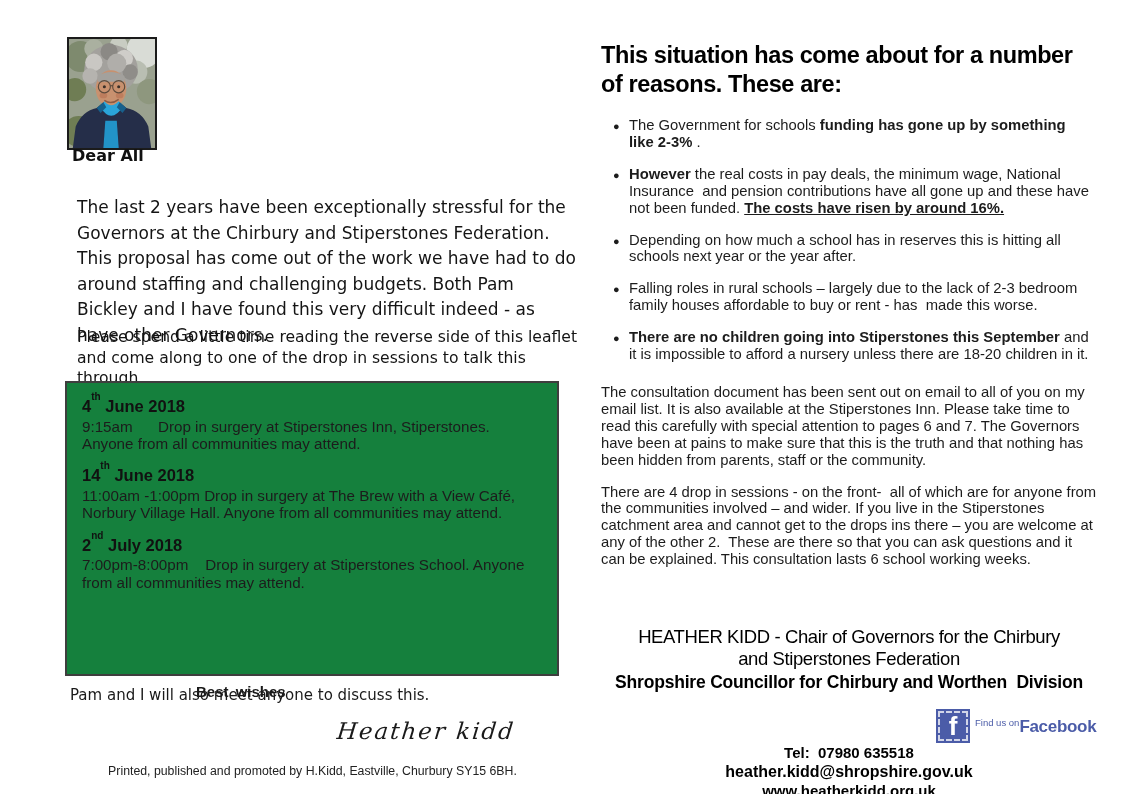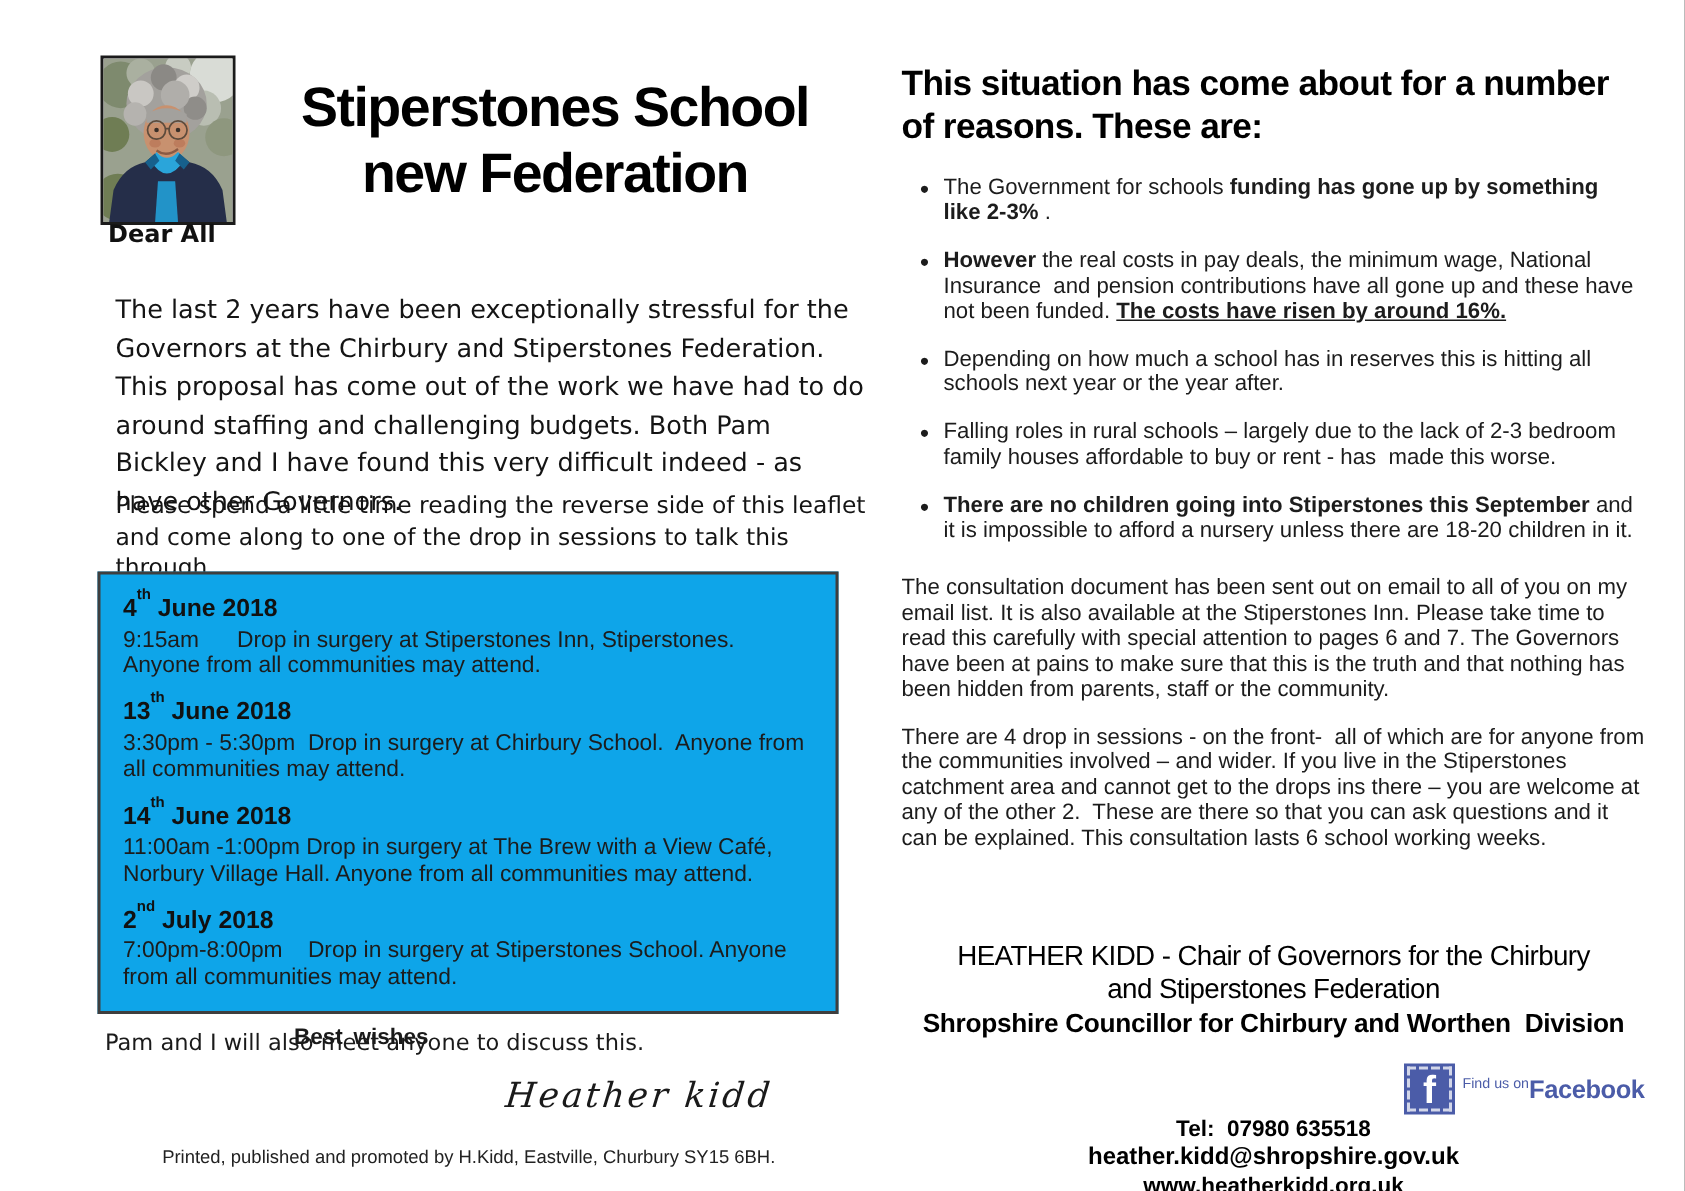--- a/index.html
+++ b/index.html
@@ -96,33 +96,28 @@
       <path d="M4,112 L7,90 Q14,74 29,71 L36,65 Q44,73 53,65 L60,71 Q76,74 83,90 L86,112 Z" fill="#252e49"></path>
       <path d="M33,70 Q44,88 57,69 L52,64 Q44,72 37,64 Z" fill="#2aa5da"></path>
       <path d="M38,84 L50,84 L52,112 L36,112 Z" fill="#2293c8"></path>
       <path d="M29,71 L36,65 L39,70 L33,76 Z" fill="#17608c"></path>
       <path d="M60,71 L53,65 L50,70 L56,76 Z" fill="#17608c"></path>
     </svg>
   </div>
 
   <div class="abs greeting">Dear All</div>
 
-  <h1 class="abs title"><span>Stiperstones School</span><br><span>new Federation</span></h1>
 
   <p class="abs para1 prewrap">The last 2 years have been exceptionally stressful for the Governors at the Chirbury and Stiperstones Federation. This proposal has come out of the work we have had to do around staffing and challenging budgets. Both Pam Bickley and I have found this very difficult indeed - as have other Governors.</p>
   <p class="abs para2 prewrap">Please spend a little time reading the reverse side of this leaflet and come along to one of the drop in sessions to talk this through.</p>
 
-  <div class="abs sessions-box" id="sessions-box" style="background: #0ea5e9; border-color: rgb(62, 62, 62);">
+  <div class="abs sessions-box" id="sessions-box" style="background: #15803d; border-color: rgb(62, 62, 62);">
       <div class="session">
         <h3>4<sup>th</sup> June 2018</h3>
         <p class="prewrap">9:15am      Drop in surgery at Stiperstones Inn, Stiperstones.  Anyone from all communities may attend.</p>
-      </div>
-      <div class="session">
-        <h3>13<sup>th</sup> June 2018</h3>
-        <p class="prewrap">3:30pm - 5:30pm  Drop in surgery at Chirbury School.  Anyone from all communities may attend.</p>
       </div>
       <div class="session">
         <h3>14<sup>th</sup> June 2018</h3>
         <p class="prewrap">11:00am -1:00pm Drop in surgery at The Brew with a View Café, Norbury Village Hall. Anyone from all communities may attend.</p>
       </div>
       <div class="session">
         <h3>2<sup>nd</sup> July 2018</h3>
         <p class="prewrap">7:00pm-8:00pm    Drop in surgery at Stiperstones School. Anyone from all communities may attend.</p>
       </div>
     </div>

